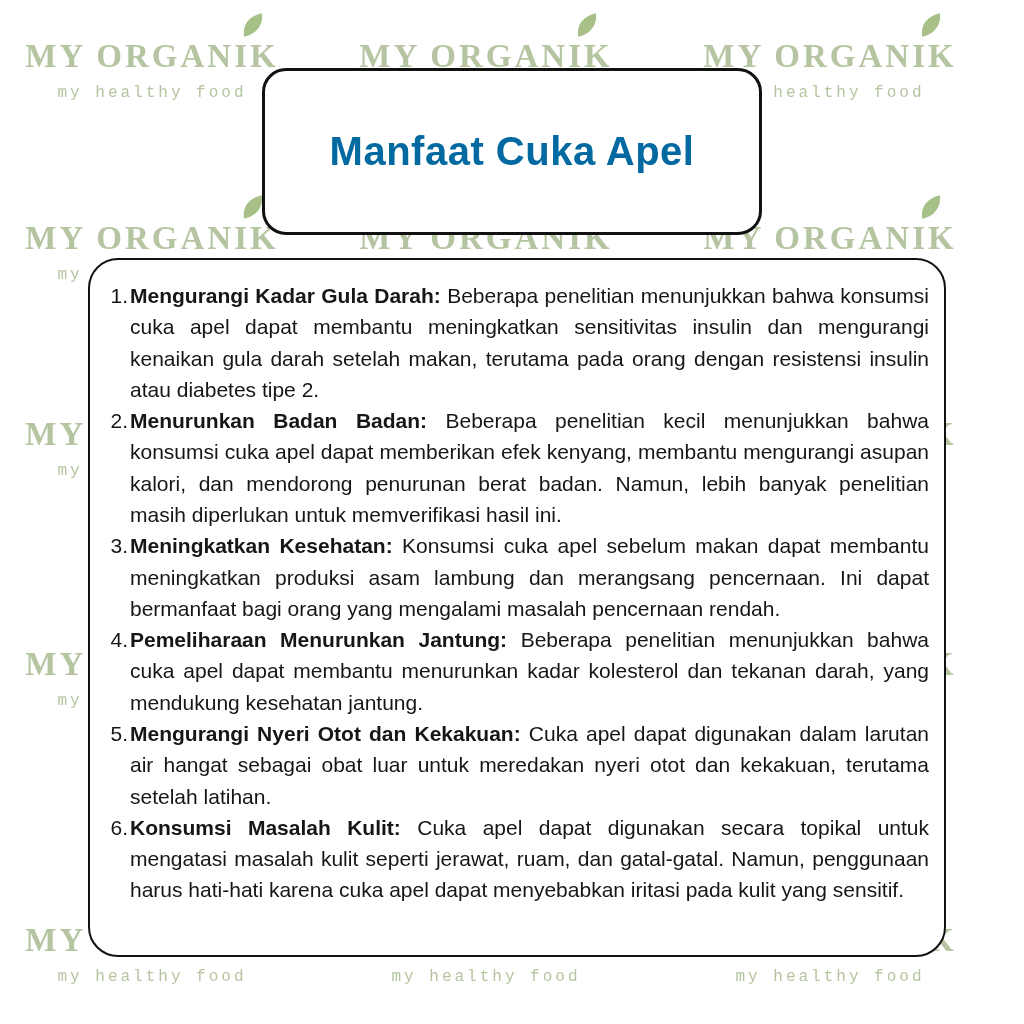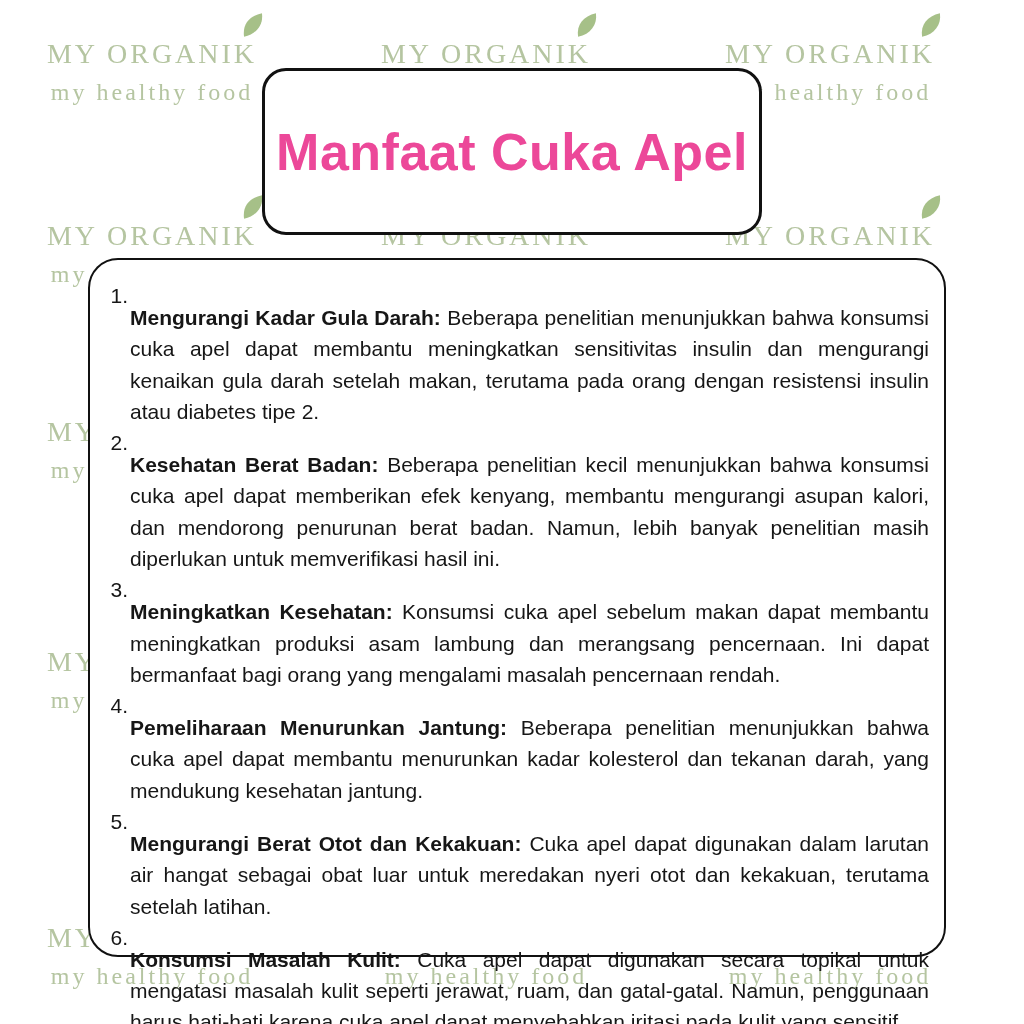--- a/index.html
+++ b/index.html
@@ -9,54 +9,53 @@
     background:#ffffff;
     font-family:"Liberation Sans", sans-serif;
     overflow:hidden;
   }
 
   
   .wm-layer { position:absolute; inset:0; z-index:0; }
   .wm { position:absolute; width:260px; text-align:center; color:var(--watermark,#b5c5a1); }
   .wm-brand {
     font-family:"Liberation Serif", serif;
-    font-size:28px; letter-spacing:3px; white-space:nowrap;
+    font-size:33px; letter-spacing:3px; white-space:nowrap;font-weight:bold;
   }
   .wm-tag {
-    font-family:Liberation Serif, serif;
-    font-size:24px; letter-spacing:3px; margin-top:9px; white-space:nowrap;
+    font-family:Liberation Mono, monospace;
+    font-size:16px; letter-spacing:3px; margin-top:9px; white-space:nowrap;
   }
   .wm-leaf { position:absolute; top:-27px; right:14px; color:var(--leaf,#a6c088); }
   .wm-leaf svg { display:block; transform:rotate(-8deg); }
 
   
   .card { position:absolute; background:#ffffff; border:2px solid var(--border,#111111); z-index:1; }
   .title-card {
     left:262px; top:68px; width:500px; height:167px;
     border-radius:24px; border-width:3px;
     display:flex; align-items:center; justify-content:center;
   }
-  .title { font-size:52px; font-weight:700; color:#ec4899; letter-spacing:0.5px; }
+  .title { font-size:40px; font-weight:700; color:#0369a1; letter-spacing:0.5px; }
 
   .content-card {
     left:88px; top:258px; width:858px; height:699px;
     border-radius:30px;
     padding:20px 15px 16px 13px;
   }
 
   
   .item { display:flex; }
   .num {
     flex:0 0 27px; text-align:right; padding-right:2px;
     font-size:21px; line-height:1.49; color:var(--text,#161616);
   }
   .itext {
     flex:1; font-size:21px; line-height:1.49; text-align:justify;
     color:var(--text,#161616);
-    margin-top:22px;
   }
   .ihead { font-weight:700; }
 </style>
 </head>
 <body>
 
 <div class="wm-layer">
 
   <div class="wm" style="left:22px;top:38px">
     <span class="wm-leaf">
@@ -207,36 +206,36 @@
 <div class="card content-card">
   <div>
 
     <div class="item">
       <span class="num">1.</span>
       <p class="itext"><b class="ihead">Mengurangi Kadar Gula Darah:</b> <span>Beberapa penelitian menunjukkan bahwa konsumsi cuka apel dapat membantu meningkatkan sensitivitas insulin dan mengurangi kenaikan gula darah setelah makan, terutama pada orang dengan resistensi insulin atau diabetes tipe 2.</span></p>
     </div>
 
     <div class="item">
       <span class="num">2.</span>
-      <p class="itext"><b class="ihead">Kesehatan Berat Badan:</b> <span>Beberapa penelitian kecil menunjukkan bahwa konsumsi cuka apel dapat memberikan efek kenyang, membantu mengurangi asupan kalori, dan mendorong penurunan berat badan. Namun, lebih banyak penelitian masih diperlukan untuk memverifikasi hasil ini.</span></p>
+      <p class="itext"><b class="ihead">Menurunkan Badan Badan:</b> <span>Beberapa penelitian kecil menunjukkan bahwa konsumsi cuka apel dapat memberikan efek kenyang, membantu mengurangi asupan kalori, dan mendorong penurunan berat badan. Namun, lebih banyak penelitian masih diperlukan untuk memverifikasi hasil ini.</span></p>
     </div>
 
     <div class="item">
       <span class="num">3.</span>
       <p class="itext"><b class="ihead">Meningkatkan Kesehatan:</b> <span>Konsumsi cuka apel sebelum makan dapat membantu meningkatkan produksi asam lambung dan merangsang pencernaan. Ini dapat bermanfaat bagi orang yang mengalami masalah pencernaan rendah.</span></p>
     </div>
 
     <div class="item">
       <span class="num">4.</span>
       <p class="itext"><b class="ihead">Pemeliharaan Menurunkan Jantung:</b> <span>Beberapa penelitian menunjukkan bahwa cuka apel dapat membantu menurunkan kadar kolesterol dan tekanan darah, yang mendukung kesehatan jantung.</span></p>
     </div>
 
     <div class="item">
       <span class="num">5.</span>
-      <p class="itext"><b class="ihead">Mengurangi Berat Otot dan Kekakuan:</b> <span>Cuka apel dapat digunakan dalam larutan air hangat sebagai obat luar untuk meredakan nyeri otot dan kekakuan, terutama setelah latihan.</span></p>
+      <p class="itext"><b class="ihead">Mengurangi Nyeri Otot dan Kekakuan:</b> <span>Cuka apel dapat digunakan dalam larutan air hangat sebagai obat luar untuk meredakan nyeri otot dan kekakuan, terutama setelah latihan.</span></p>
     </div>
 
     <div class="item">
       <span class="num">6.</span>
       <p class="itext"><b class="ihead">Konsumsi Masalah Kulit:</b> <span>Cuka apel dapat digunakan secara topikal untuk mengatasi masalah kulit seperti jerawat, ruam, dan gatal-gatal. Namun, penggunaan harus hati-hati karena cuka apel dapat menyebabkan iritasi pada kulit yang sensitif.</span></p>
     </div>
 
   </div>
 </div>
 

